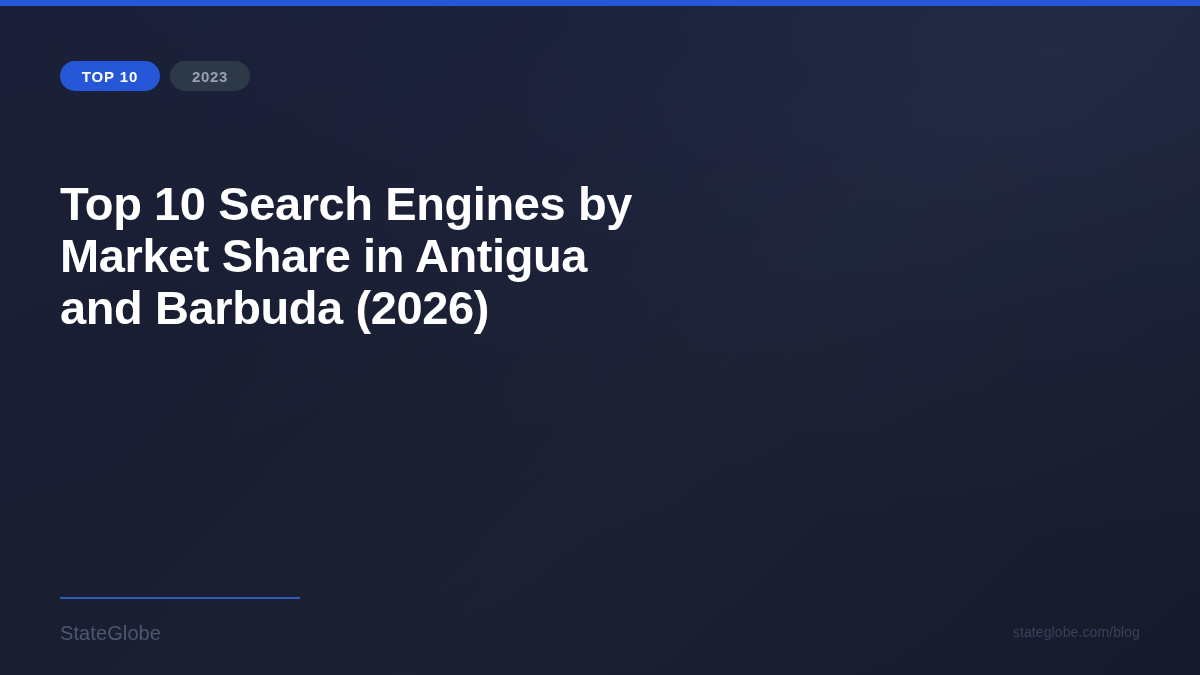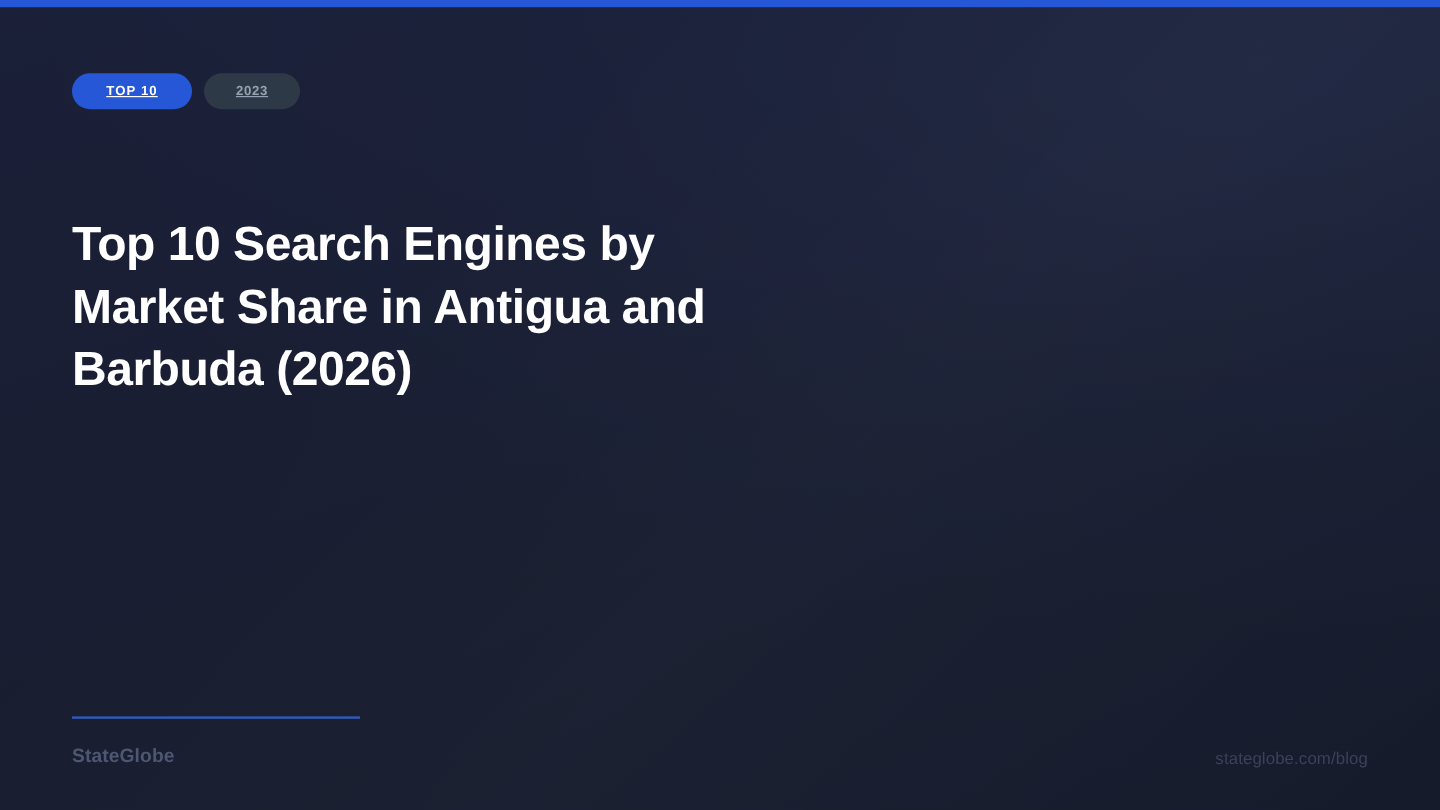--- a/index.html
+++ b/index.html
@@ -53,24 +53,23 @@
     align-items: center;
     gap: 10px;
   }
 
   .badge {
     height: 30px;
     display: flex;
     align-items: center;
     justify-content: center;
     border-radius: 15px;
-    font-size: 11px;
+    font-size: 15px;
     font-weight: bold;
     letter-spacing: 0.9px;
-    text-decoration: underline;
   }
 
   .badge-primary {
     width: 100px;
     background: #2557d6;
     color: #ffffff;
   }
 
   .badge-secondary {
     width: 80px;
@@ -78,21 +77,21 @@
     color: #97a1b3;
     letter-spacing: 0.6px;
   }
 
   
   .title {
     position: absolute;
     top: 178px;
     left: 60px;
     width: 620px;
-    font-size: 40px;
+    font-size: 47px;
     line-height: 52px;
     font-weight: bold;
     color: #ffffff;
     letter-spacing: -0.4px;
   }
 
   
   .subtitle {
     position: absolute;
     top: 382px;
@@ -110,22 +109,22 @@
     left: 60px;
     width: 240px;
     height: 2px;
     background: #2f5bbd;
   }
 
   .brand {
     position: absolute;
     top: 622px;
     left: 60px;
-    font-size: 16px;
-    font-weight: bold;
+    font-size: 20px;
+    font-weight: normal;
     color: #4d5771;
     letter-spacing: 0.1px;
   }
 
   .site-url {
     position: absolute;
     top: 624px;
     right: 60px;
     font-size: 14px;
     font-weight: normal;

